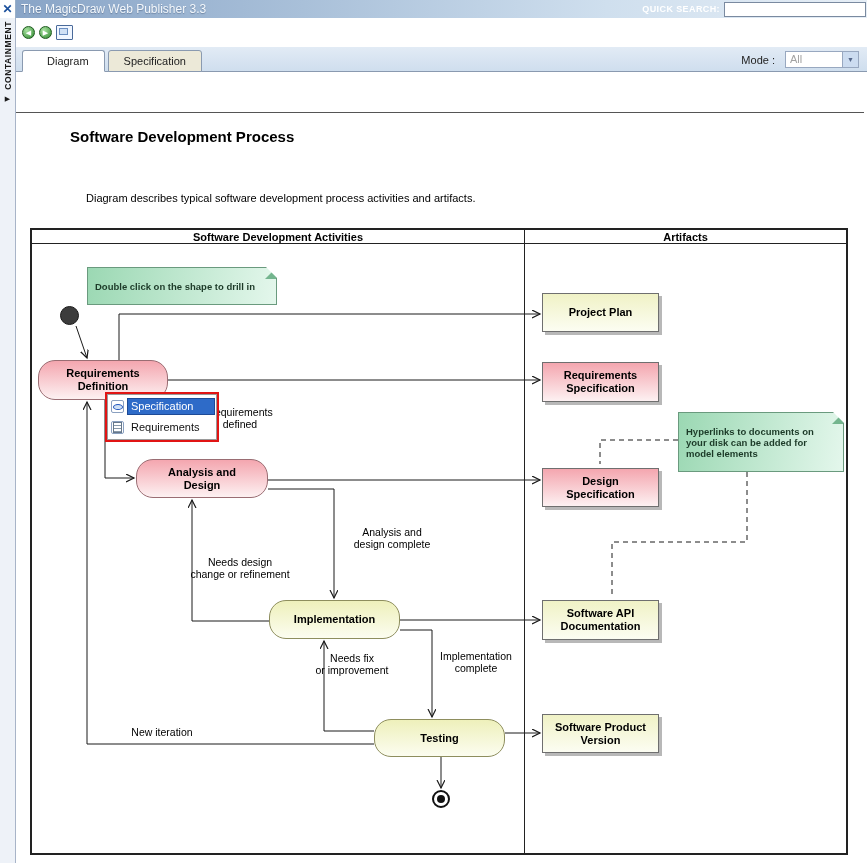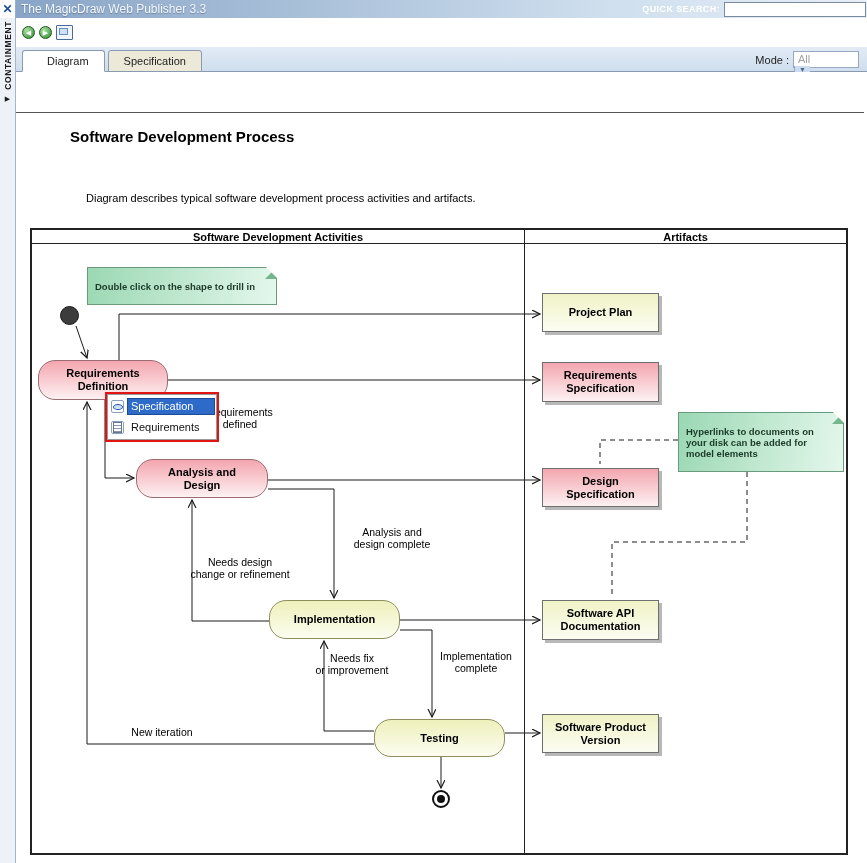--- a/index.html
+++ b/index.html
@@ -34,22 +34,22 @@
   .nomagic .r{width:9px;height:7px;background:#c83434;clip-path:polygon(0 100%,50% 0,100% 100%);}
   .nomagic .b{width:9px;height:7px;background:#2c4cae;margin-top:1px;clip-path:polygon(0 0,100% 0,50% 100%);}
 
   
   .tabrow{position:relative;height:25px;background:linear-gradient(#e2ebf5,#cfdeee);
     border-bottom:1px solid #8a9ab0;display:flex;align-items:flex-end;padding-left:6px;box-sizing:border-box;}
   .tab{font-size:11px;padding:4px 15px 4px 15px;border:1px solid #8a9ab0;background:#ece9d8;
     border-radius:3px 3px 0 0;margin-right:3px;position:relative;top:1px;cursor:pointer;color:#222;}
   .tab.active{background:#fff;border-bottom-color:#fff;z-index:2;padding-left:24px;}
   .mode{position:absolute;right:8px;top:4px;display:flex;align-items:center;}
-  .mode-label{font-size:11px;color:#222;margin-right:4px;}
-  .mode-select{display:flex;width:66px;height:17px;border:1px solid #98a8c0;background:#fff;box-sizing:border-box;cursor:default;flex-direction:column;}
+  .mode-label{font-size:11px;color:#222;margin-right:10px;}
+  .mode-select{display:flex;width:74px;height:17px;border:1px solid #98a8c0;background:#fff;box-sizing:border-box;cursor:default;}
   .mode-value{flex:1;font-size:11px;color:#a2a2a2;padding:1px 4px;}
   .mode-arrow{width:15px;background:#ccdcf0;border-left:1px solid #98a8c0;color:#56688a;font-size:7px;
     display:flex;align-items:center;justify-content:center;}
 
   
   .content{position:relative;height:791px;background:#fff;}
   .page-title{position:absolute;left:3px;top:14px;margin:0;font-size:17px;font-weight:normal;color:#000;}
   .rule{position:absolute;left:0;right:3px;top:40px;border-top:1px solid #555;}
   .heading2{position:absolute;left:54px;top:56px;margin:0;font-size:15px;font-weight:bold;color:#000;}
   .descr{position:absolute;left:54px;top:104px;margin:16px;font-size:11px;color:#000;}

